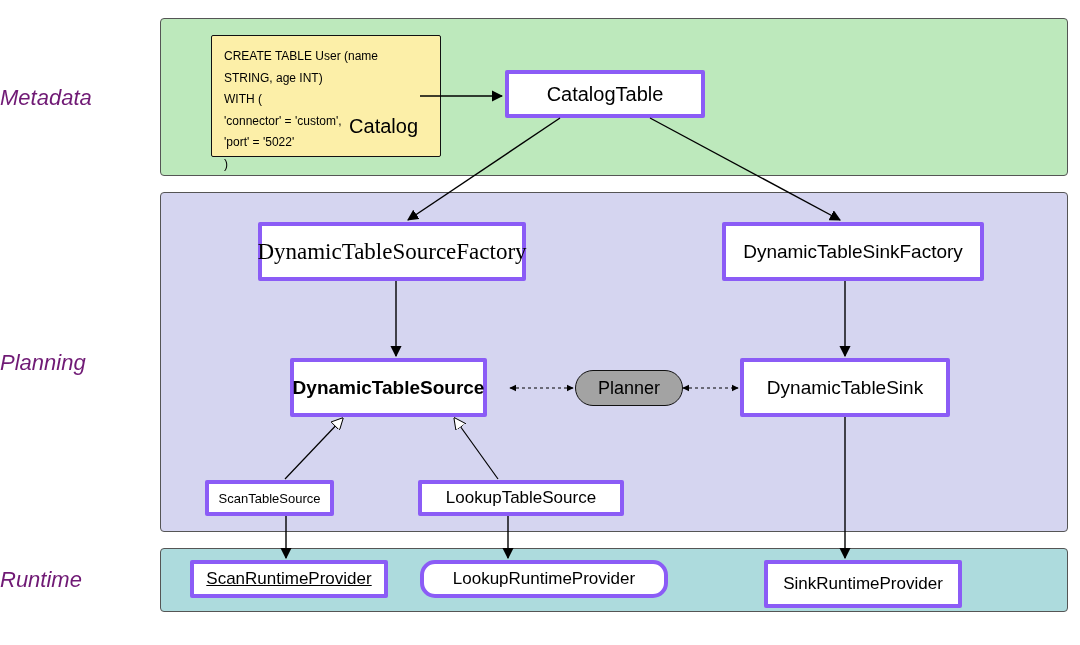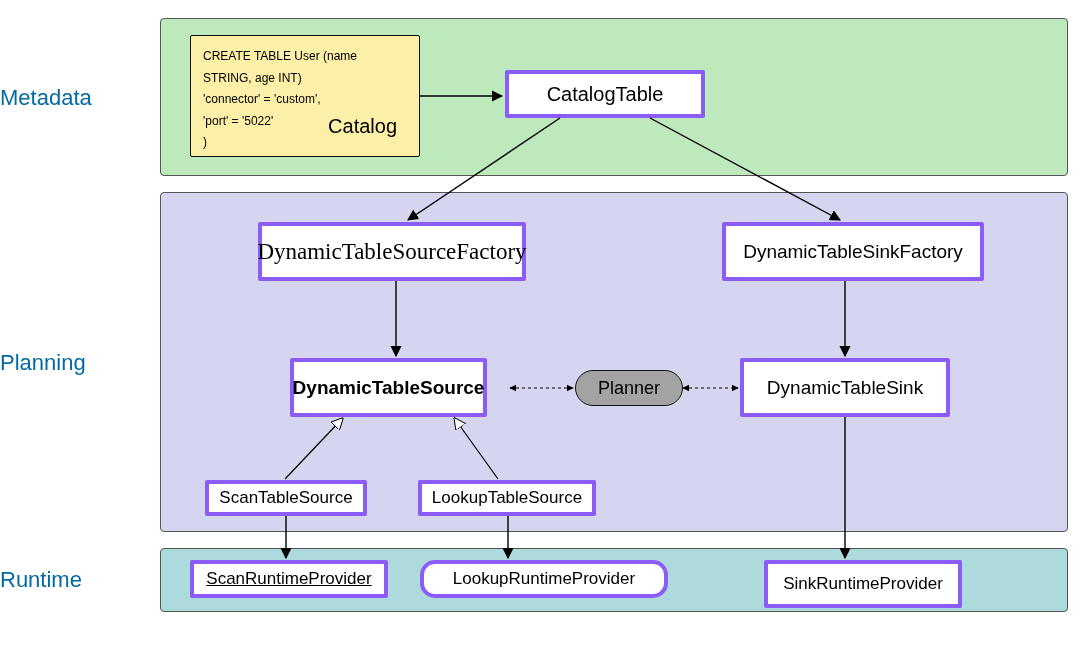--- a/index.html
+++ b/index.html
@@ -1,65 +1,66 @@
 <!DOCTYPE html>
 <html><head>
 <meta charset="utf-8">
 <style>
   html,body{margin:0;padding:0;font-family:Arial,Helvetica,sans-serif;background:#fdfdfd;}
   #diagram{position:relative;width:1080px;height:645px;margin:0 auto;background:#fff;}
-  .layer-label{position:absolute;left:0;width:130px;font-size:22px;color:#0369a1;}
+  .layer-label{position:absolute;left:0;width:130px;font-size:22px;color:#701a75;font-style:italic;}
   .zone{position:absolute;border:1px solid #555;border-radius:4px;}
   .zone-metadata{background:#bde9bc;}
   .zone-planning{background:#d5d5f0;}
   .zone-runtime{background:#addbdd;}
   .box{position:absolute;background:#fff;border:4px solid #8b5cf6;border-radius:2px;
        display:flex;align-items:center;justify-content:center;text-align:center;
        font-size:18px;padding:4px 6px;box-sizing:border-box;}
   .code-box{position:absolute;background:#fcefa8;border:1px solid #111;border-radius:2px;
             font-size:12px;line-height:1.8;padding:10px 12px;box-sizing:border-box;
-            font-family:Arial,Helvetica,sans-serif;}
+            font-family:Arial,Helvetica,sans-serif;margin-left:21px;}
   .code-box .catalog-tag{position:absolute;right:22px;bottom:12px;font-size:20px;}
   .pill{position:absolute;background:#a3a3a3;border:1px solid #111;border-radius:18px;
         display:flex;align-items:center;justify-content:center;font-size:18px;height:34px;}
   svg.overlay{position:absolute;left:0;top:0;pointer-events:none;}
 </style>
 </head>
 <body>
 
 <div id="diagram">
 
   <div class="zone zone-metadata" style="left:160px;top:18px;width:906px;height:156px;"></div>
   <div class="zone zone-planning" style="left:160px;top:192px;width:906px;height:338px;"></div>
   <div class="zone zone-runtime" style="left:160px;top:548px;width:906px;height:62px;"></div>
 
   <div class="layer-label" style="top:85px;">Metadata</div>
   <div class="layer-label" style="top:350px;">Planning</div>
   <div class="layer-label" style="top:567px;">Runtime</div>
 
   <div class="code-box" style="left:190px;top:35px;width:230px;height:122px;">
     <div>CREATE TABLE User (name STRING, age INT)</div>
+    <div>WITH (</div>
     <div>    'connector' = 'custom',</div>
     <div>    'port' = '5022'</div>
     <div>)</div>
     <span class="catalog-tag">Catalog</span>
   </div>
 
   <div class="box" style="left:505px;top:70px;width:200px;height:48px;font-size:20px;">CatalogTable</div>
 
   <div class="box" style="left:258px;top:222px;width:268px;height:59px;font-size:23px;font-family:Liberation Serif, serif;">DynamicTableSourceFactory</div>
   <div class="box" style="left:722px;top:222px;width:262px;height:59px;font-size:19px;">DynamicTableSinkFactory</div>
 
   <div class="box" style="left:290px;top:358px;width:197px;height:59px;font-size:19px;font-weight:bold;">DynamicTableSource</div>
   <div class="box" style="left:740px;top:358px;width:210px;height:59px;font-size:19px;">DynamicTableSink</div>
 
   <div class="pill" style="left:575px;top:370px;width:106px;">Planner</div>
 
-  <div class="box" style="left:205px;top:480px;width:162px;height:36px;font-size:17px;">ScanTableSource</div>
-  <div class="box" style="left:418px;top:480px;width:178px;height:36px;font-size:17px;">LookupTableSource</div>
+  <div class="box" style="left:205px;top:480px;width:129px;height:36px;font-size:13px;">ScanTableSource</div>
+  <div class="box" style="left:418px;top:480px;width:206px;height:36px;font-size:17px;">LookupTableSource</div>
 
   <div class="box" style="left:190px;top:560px;width:198px;height:38px;font-size:17px;text-decoration:underline;">ScanRuntimeProvider</div>
   <div class="box" style="left:420px;top:560px;width:248px;height:38px;font-size:17px;border-radius:15px;">LookupRuntimeProvider</div>
   <div class="box" style="left:764px;top:560px;width:198px;height:48px;font-size:17px;">SinkRuntimeProvider</div>
 
   <svg class="overlay" width="1080" height="645">
     <defs>
       <marker id="arrow" viewBox="0 0 10 10" refX="9" refY="5" markerWidth="8" markerHeight="8" orient="auto-start-reverse">
         <path d="M0,0 L10,5 L0,10 z" fill="#000"></path>
       </marker>

